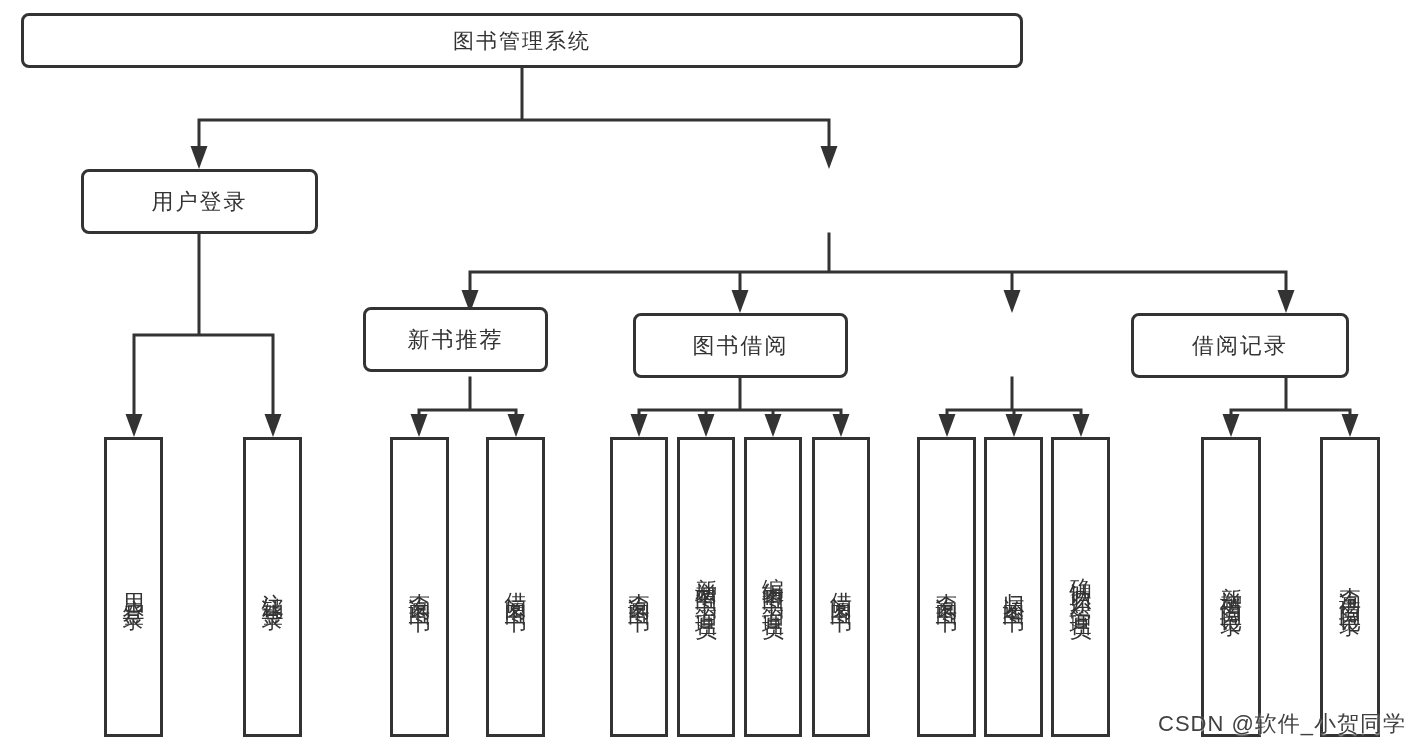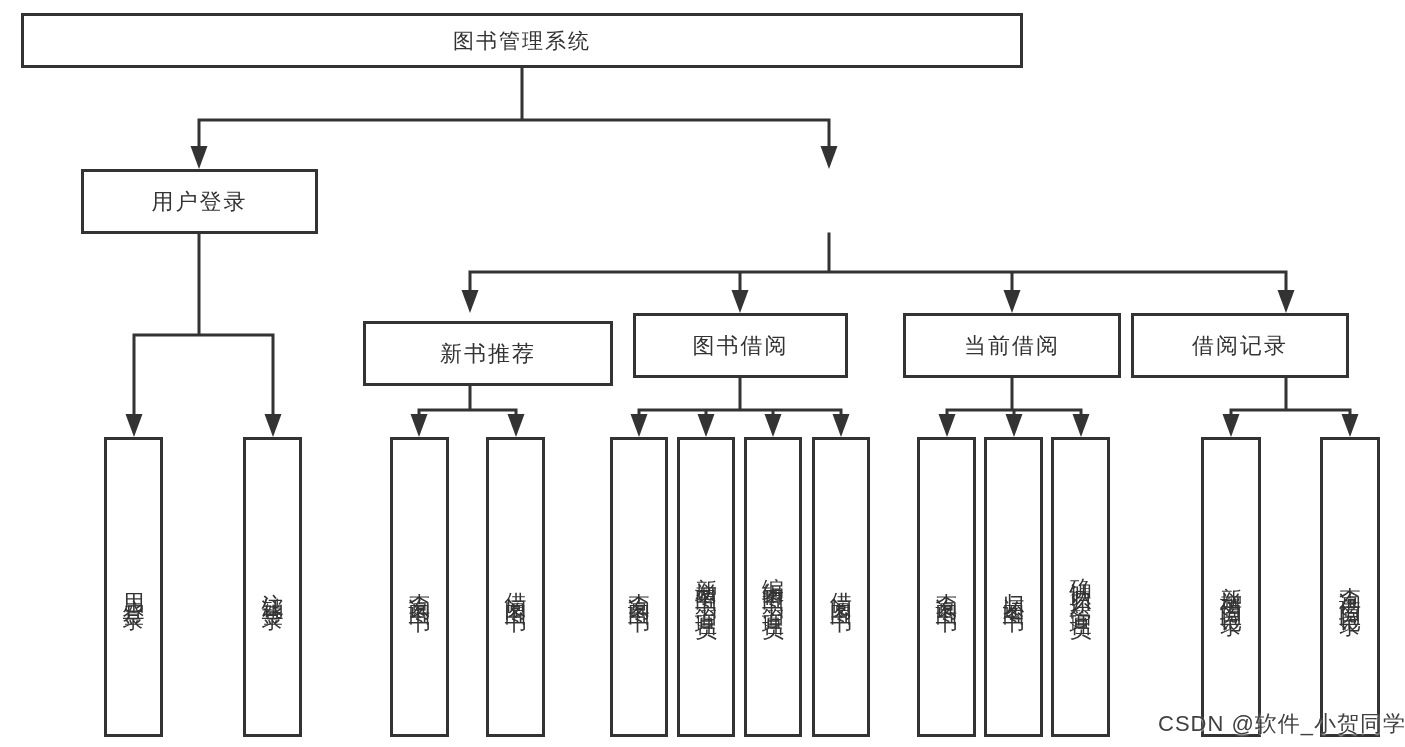--- a/index.html
+++ b/index.html
@@ -7,21 +7,21 @@
     position:relative; width:1405px; height:747px; background:#ffffff;
     font-family:"Liberation Sans","DejaVu Sans",sans-serif; color:#333333;
     overflow:hidden;
   }
   .connectors { position:absolute; left:0; top:0; z-index:1; }
   .box {
     position:absolute; box-sizing:border-box; background:#ffffff;
     border:3px solid #333333; display:flex; align-items:center; justify-content:center;
     z-index:2; text-align:center;
   }
-  .h  { font-size:22px; letter-spacing:2px; }
+  .h  { font-size:22px; letter-spacing:2px;border-radius:8px; }
   .root-box { font-size:21px; }
   .v  {
     writing-mode:vertical-rl; text-orientation:mixed;
     font-size:22px; letter-spacing:6px; line-height:1.1;
   }
   .watermark {
     position:absolute; left:1158px; top:709px; z-index:5;
     font-size:22px; color:#404040; letter-spacing:1px; white-space:nowrap;
     text-shadow:0 1px 2px rgba(255,255,255,0.9);
   }
@@ -59,23 +59,22 @@
       <polygon points="1072.5,414 1089.5,414 1081,437"></polygon>
       <polygon points="1222.5,414 1239.5,414 1231,437"></polygon>
       <polygon points="1341.5,414 1358.5,414 1350,437"></polygon>
     </g>
   </svg>
 
   <div class="box h root-box" style="left:21px;top:13px;width:1002px;height:55px;">图书管理系统</div>
 
   <div class="box h" style="left:81px;top:169px;width:237px;height:65px;">用户登录</div>
 
-  <div class="box h" style="left:363px;top:321px;width:250px;height:65px;">新书推荐</div>
+  <div class="box h" style="left:363px;top:307px;width:185px;height:65px;">新书推荐</div>
   <div class="box h" style="left:633px;top:313px;width:215px;height:65px;text-align:center;">图书借阅</div>
-  <div class="box h" style="left:903px;top:313px;width:218px;height:65px;">当前借阅</div>
   <div class="box h" style="left:1131px;top:313px;width:218px;height:65px;">借阅记录</div>
 
   <div class="box v" style="left:104px;top:437px;width:59px;height:300px;">用户登录</div>
   <div class="box v" style="left:243px;top:437px;width:59px;height:300px;">注销登录</div>
 
   <div class="box v" style="left:390px;top:437px;width:59px;height:300px;">查询图书</div>
   <div class="box v" style="left:486px;top:437px;width:59px;height:300px;">借阅图书</div>
 
   <div class="box v" style="left:610px;top:437px;width:58px;height:300px;">查询图书</div>
   <div class="box v" style="left:677px;top:437px;width:58px;height:300px;">新增图书（管理员）</div>

